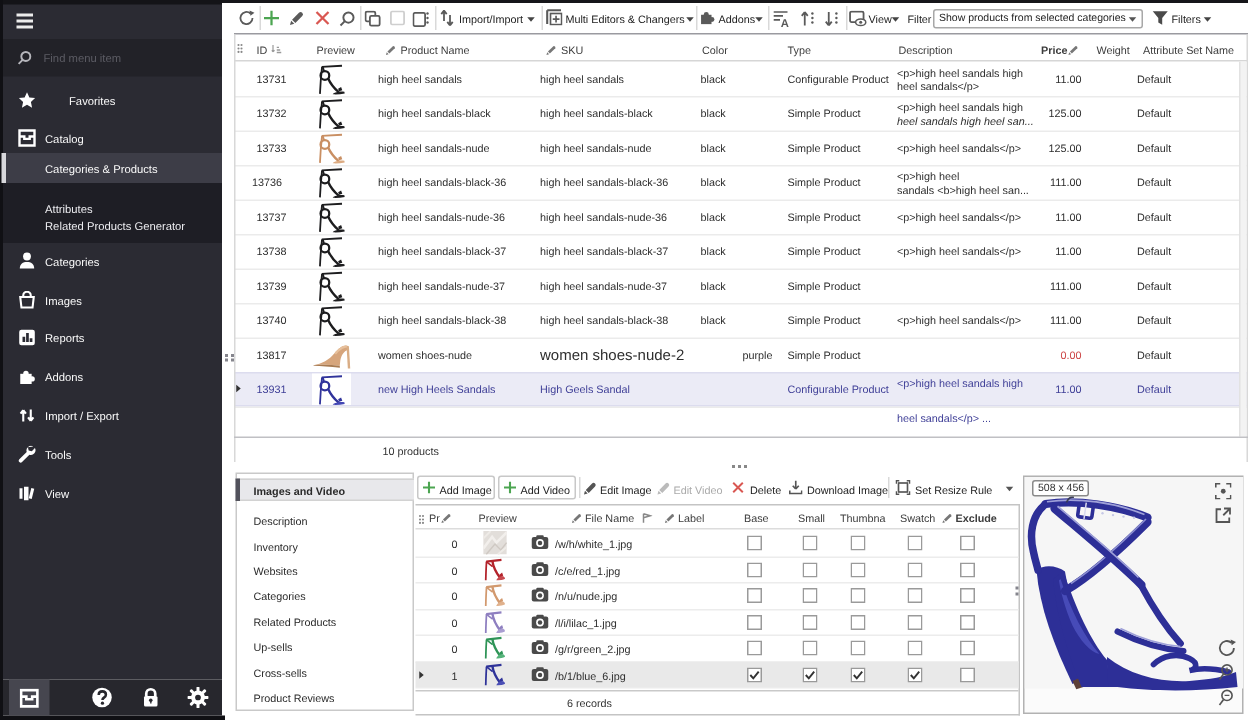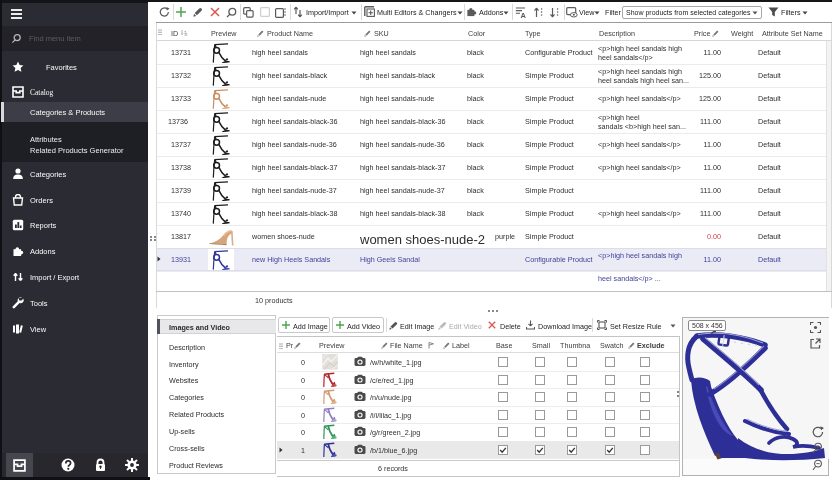--- a/index.html
+++ b/index.html
@@ -19,30 +19,30 @@
     <line x1="1.4" y1="9.6" x2="4.1" y2="6.9" stroke="#b5b5bb" stroke-width="1.3"></line>
   </svg>
 <div class="a" style="left:29px;top:34px;color:#5c5c64;font-size:7.5px;">Find menu item</div>
 <svg class="a" style="left:12px;top:61px;" width="12" height="12" viewBox="0 0 12 12">
     <path d="M6 0.5 L7.6 4 L11.4 4.4 L8.6 7 L9.4 10.8 L6 8.9 L2.6 10.8 L3.4 7 L0.6 4.4 L4.4 4 Z" fill="#fff"></path>
   </svg>
 <div class="a" style="left:46px;top:63px;color:#fafafa;font-size:7.5px;">Favorites</div>
 <svg class="a" style="left:12px;top:86px;" width="12" height="12" viewBox="0 0 12 12">
     <path d="M1 1 h10 v10 h-10 z M1 5 h3.2 v1.6 h3.6 V5 H11" fill="none" stroke="#fff" stroke-width="1.6"></path>
   </svg>
-<div class="a" style="left:30px;top:88px;color:#fafafa;font-size:7.5px;font-family:Liberation Serif, serif;">Catalog</div>
+<div class="a" style="left:30px;top:88px;color:#fafafa;font-size:7.5px;">Catalog</div>
 <svg class="a" style="left:12px;top:168px;" width="12" height="12" viewBox="0 0 12 12">
     <circle cx="6" cy="3" r="2.6" fill="#fff"></circle>
     <path d="M1.2 11 C1.2 7.8 3.3 6.6 6 6.6 C8.7 6.6 10.8 7.8 10.8 11 Z" fill="#fff"></path>
   </svg>
 <div class="a" style="left:30px;top:170px;color:#fafafa;font-size:7.5px;">Categories</div>
 <svg class="a" style="left:12px;top:194px;" width="12" height="12" viewBox="0 0 12 12">
     <path d="M3.5 4 V3 a2.5 2.5 0 0 1 5 0 V4 M1.5 4 h9 l-0.8 7 h-7.4 Z" fill="none" stroke="#fff" stroke-width="1.4"></path>
   </svg>
-<div class="a" style="left:30px;top:196px;color:#fafafa;font-size:7.5px;">Orders</div>
+<div class="a" style="left:30px;top:196px;color:#fafafa;font-size:7.5px;">Images</div>
 <svg class="a" style="left:12px;top:219px;" width="12" height="12" viewBox="0 0 12 12">
     <rect x="0.8" y="0.8" width="10.4" height="10.4" rx="1.5" fill="#fff"></rect>
     <rect x="3" y="5.5" width="1.8" height="3.5" fill="#2b2b33"></rect>
     <rect x="5.4" y="3" width="1.8" height="6" fill="#2b2b33"></rect>
     <rect x="7.8" y="6.5" width="1.8" height="2.5" fill="#2b2b33"></rect>
   </svg>
 <div class="a" style="left:30px;top:221px;color:#fafafa;font-size:7.5px;">Reports</div>
 <svg class="a" style="left:12px;top:245px;" width="12" height="12" viewBox="0 0 12 12">
     <rect x="1.5" y="4.2" width="7.6" height="6.8" fill="#fff"></rect>
     <circle cx="5.3" cy="4" r="1.8" fill="#fff"></circle>
@@ -225,21 +225,21 @@
   </svg>
 <div class="a" style="left:267px;top:29px;color:#3c3c3c;font-size:7.2px;">Product Name</div>
 <svg class="a" style="left:364px;top:29px;" width="8" height="8" viewBox="0 0 8 8">
     <path d="M0.3 7.7 L0.8 5.9 L2.1 7.2 Z" fill="#777"></path>
     <path d="M1.3 5.4 L4.9 1.8 a1 1 0 0 1 1.3 1.3 L2.6 6.7 Z" fill="#777"></path>
   </svg>
 <div class="a" style="left:374px;top:29px;color:#3c3c3c;font-size:7.2px;">SKU</div>
 <div class="a" style="left:468px;top:29px;color:#3c3c3c;font-size:7.2px;">Color</div>
 <div class="a" style="left:525px;top:29px;color:#3c3c3c;font-size:7.2px;">Type</div>
 <div class="a" style="left:599px;top:29px;color:#3c3c3c;font-size:7.2px;">Description</div>
-<div class="a" style="left:694px;top:29px;color:#3c3c3c;font-size:7.2px;">Price</div>
+<div class="a" style="left:694px;top:29px;color:#3c3c3c;font-size:7.2px;font-weight:bold;">Price</div>
 <svg class="a" style="left:712px;top:29px;" width="8" height="8" viewBox="0 0 8 8">
     <path d="M0.3 7.7 L0.8 5.9 L2.1 7.2 Z" fill="#777"></path>
     <path d="M1.3 5.4 L4.9 1.8 a1 1 0 0 1 1.3 1.3 L2.6 6.7 Z" fill="#777"></path>
   </svg>
 <div class="a" style="left:731px;top:29px;color:#3c3c3c;font-size:7.2px;">Weight</div>
 <div class="a" style="left:762px;top:29px;color:#3c3c3c;font-size:7.2px;">Attribute Set Name</div>
 <div class="a" style="left:156px;top:40px;width:676px;height:1px;background:#d6d6d6"></div>
 <div class="a" style="left:156px;top:64px;width:676px;height:1px;background:#ebebeb"></div>
 <div class="a" style="left:165px;top:48px;width:26px;color:#2e2e2e;text-align:right">13731</div>
 <svg class="a" style="left:210px;top:42px;" width="20" height="22" viewBox="0 0 20 22">
@@ -268,21 +268,21 @@
     <path d="M8.6 10 C10.2 13.6 12.6 16.8 15.8 19.4" stroke="#1d1d1f" stroke-width="1.6" fill="none"></path>
     <path d="M5.2 2.6 L6 5.6" stroke="#1d1d1f" stroke-width="1.3" fill="none"></path>
     <path d="M12.4 20.2 C14.6 19 17.6 18.6 19.6 19.2 L19.8 20.3 C17.2 20.9 14.2 21.1 11.8 20.9 Z" fill="#1d1d1f"></path>
     <path d="M15.4 17.2 l2 -1.2 l0.8 2.1 l-2.1 0.7 Z" fill="#1d1d1f"></path>
   </svg>
 <div class="a" style="left:252px;top:71px;color:#2e2e2e;font-size:7.2px;">high heel sandals-black</div>
 <div class="a" style="left:360px;top:71px;color:#2e2e2e;font-size:7.2px;">high heel sandals-black</div>
 <div class="a" style="left:467px;top:71px;color:#2e2e2e;font-size:7.2px;">black</div>
 <div class="a" style="left:525px;top:71px;color:#2e2e2e;font-size:7.2px;">Simple Product</div>
 <div class="a" style="left:598px;top:66.5px;color:#2e2e2e;font-size:7.2px;">&lt;p&gt;high heel sandals high</div>
-<div class="a" style="left:598px;top:75.5px;color:#2e2e2e;font-size:7.2px;">heel sandals high heel san...</div>
+<div class="a" style="left:598px;top:75.5px;color:#2e2e2e;font-size:7.2px;font-style:italic;">heel sandals high heel san...</div>
 <div class="a" style="left:681px;top:71px;width:40px;color:#2e2e2e;text-align:right;font-size:7.2px">125.00</div>
 <div class="a" style="left:758px;top:71px;color:#2e2e2e;font-size:7.2px;">Default</div>
 <div class="a" style="left:156px;top:110px;width:676px;height:1px;background:#ebebeb"></div>
 <div class="a" style="left:165px;top:94px;width:26px;color:#2e2e2e;text-align:right">13733</div>
 <svg class="a" style="left:210px;top:88px;" width="20" height="22" viewBox="0 0 20 22">
     <path d="M4.5 2.6 L18 1.8" stroke="#c98f63" stroke-width="1.3" fill="none"></path>
     <path d="M4.7 2.6 C4 9 3.6 14 3.3 20.6" stroke="#c98f63" stroke-width="1.2" fill="none"></path>
     <circle cx="6.6" cy="8.3" r="2.9" fill="none" stroke="#c98f63" stroke-width="1.5"></circle>
     <path d="M8.6 10 C10.2 13.6 12.6 16.8 15.8 19.4" stroke="#c98f63" stroke-width="1.6" fill="none"></path>
     <path d="M5.2 2.6 L6 5.6" stroke="#c98f63" stroke-width="1.3" fill="none"></path>
@@ -388,21 +388,21 @@
 <div class="a" style="left:758px;top:209px;color:#2e2e2e;font-size:7.2px;">Default</div>
 <div class="a" style="left:156px;top:248px;width:676px;height:1px;background:#ebebeb"></div>
 <div class="a" style="left:165px;top:232px;width:26px;color:#2e2e2e;text-align:right">13817</div>
 <svg class="a" style="left:208px;top:227px;" width="26" height="20" viewBox="0 0 26 20">
     <path d="M1 16.5 C6.5 15.6 11.5 12.8 15 8.5 C17.5 5.4 20.5 3.1 23 3.4 L24 6.2 C21.2 7.2 19.6 9.8 18.9 13.2 L18.5 16.9 C12.5 16 6 16.2 1 16.5 Z" fill="#d6a57c"></path>
     <path d="M1 16.5 C7 16 13 16.2 18.5 16.9 L18.6 18.2 C12 17.3 6 17.3 1 16.9 Z" fill="#a87b52"></path>
     <path d="M23 3.4 L24.6 3.9 L25.5 18.6 L23.9 18.6 Z" fill="#d9ad85"></path>
     <path d="M15 8.5 C17.5 5.4 20.5 3.1 23 3.4 L23.4 4.6 C20.8 4.8 18 6.6 16 9.4 Z" fill="#e7c09c"></path>
   </svg>
 <div class="a" style="left:252px;top:232px;color:#2e2e2e;font-size:7.2px;">women shoes-nude</div>
-<div class="a" style="left:360px;top:232px;color:#2e2e2e;font-size:13px;">women shoes-nude-2</div>
+<div class="a" style="left:360px;top:232px;color:#2e2e2e;font-size:10px;">women shoes-nude-2</div>
 <div class="a" style="left:467px;top:232px;color:#2e2e2e;font-size:7.2px;padding-left:28px;">purple</div>
 <div class="a" style="left:525px;top:232px;color:#2e2e2e;font-size:7.2px;">Simple Product</div>
 <div class="a" style="left:681px;top:232px;width:40px;color:#cc4444;text-align:right;font-size:7.2px">0.00</div>
 <div class="a" style="left:758px;top:232px;color:#2e2e2e;font-size:7.2px;">Default</div>
 <div class="a" style="left:156px;top:248px;width:676px;height:23px;background:#ebebf6;border-top:1px solid #dcdcee;border-bottom:1px solid #dcdcee"></div>
 <svg class="a" style="left:157px;top:256px;" width="4" height="6" viewBox="0 0 4 6">
     <path d="M0.5 0.5 L3.5 3 L0.5 5.5 Z" fill="#333"></path>
   </svg>
 <div class="a" style="left:208px;top:249px;width:26px;height:21px;background:#fff"></div>
 <div class="a" style="left:156px;top:271px;width:676px;height:1px;background:#ebebeb"></div>

